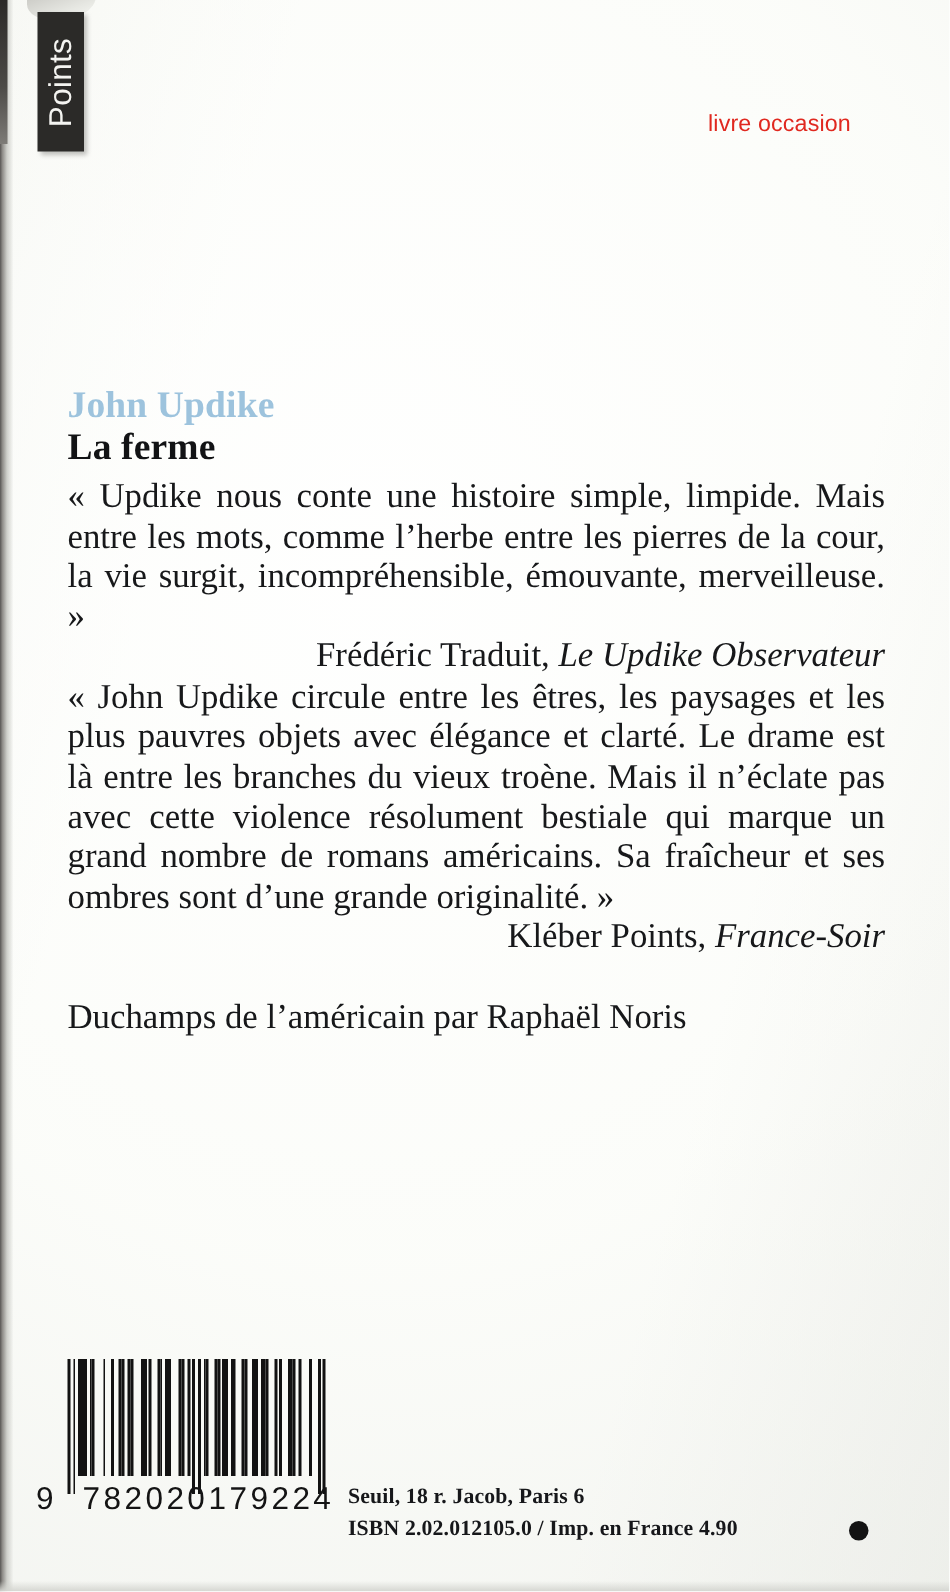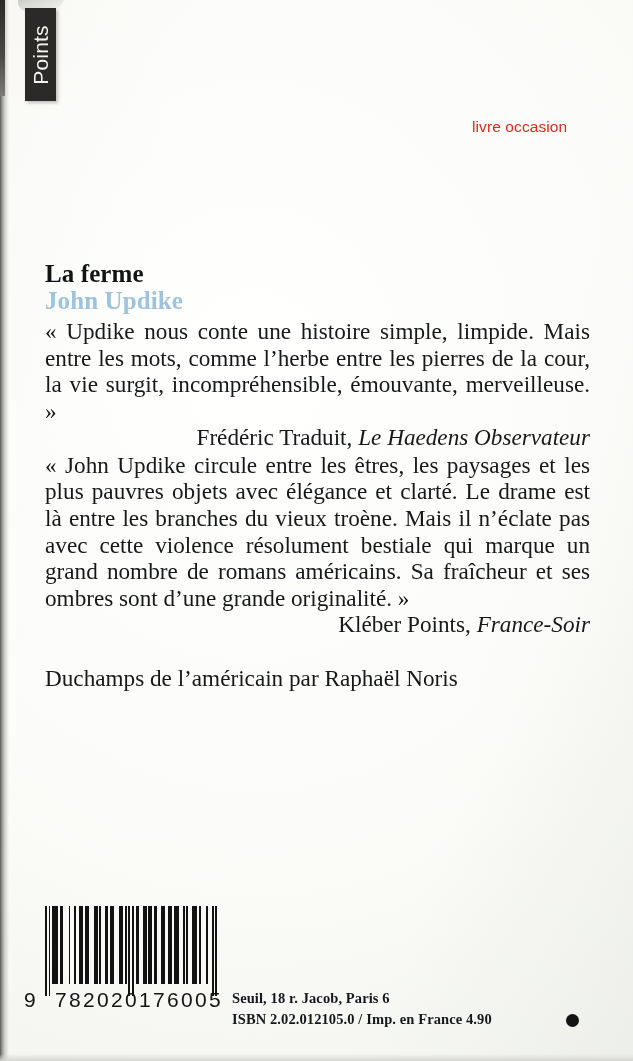--- a/index.html
+++ b/index.html
@@ -86,21 +86,20 @@
   
   #seller-stamp {
     position: absolute;
     left: 472px;
     top: 74px;
     font-family: "Liberation Sans", sans-serif;
     font-size: 15.5px;
     color: #e0281f;
     letter-spacing: 0.1px;
     white-space: nowrap;
-    margin-top: 44px;
   }
 
   
   #text-column {
     position: absolute;
     left: 45px;
     top: 258px;
     width: 545px;
   }
 
@@ -226,29 +225,29 @@
   <div id="bottom-edge"></div>
 
   <div id="points-logo">
     <span class="logo-text">Points</span>
   </div>
 
   <div id="seller-stamp">livre occasion</div>
 
   <div id="text-column">
 
+    <div id="author-name">John Updike</div>
+
     <div id="book-title">La ferme</div>
-
-    <div id="author-name">John Updike</div>
 
     <div class="quote-block first">« Updike nous conte une histoire simple, limpide. Mais entre les mots, comme l’herbe entre les pierres de la cour, la vie surgit, incompréhensible, émouvante, merveilleuse. »</div>
 
     <div class="attribution">
       <span>Frédéric Traduit,</span>
-      <span class="source">Le Haedens Observateur</span>
+      <span class="source">Le Updike Observateur</span>
     </div>
 
     <div class="quote-block second">« John Updike circule entre les êtres, les paysages et les plus pauvres objets avec élégance et clarté. Le drame est là entre les branches du vieux troène. Mais il n’éclate pas avec cette violence résolument bestiale qui marque un grand nombre de romans américains. Sa fraîcheur et ses ombres sont d’une grande originalité. »</div>
 
     <div class="attribution">
       <span>Kléber Points,</span>
       <span class="source">France-Soir</span>
     </div>
 
     <div id="translator-line">Duchamps de l’américain par Raphaël Noris</div>
@@ -348,21 +347,21 @@
         <i style="width: 1.82105px;"></i>
         <i class="sp" style="width: 1.82105px;"></i>
         <i class="sp" style="width: 1.82105px;"></i>
         <i class="guard" style="width: 1.82105px;"></i>
         <i class="sp guard" style="width: 1.82105px;"></i>
         <i class="guard" style="width: 1.82105px;"></i>
       </div>
     <div id="barcode-digits">
       <span class="lead">9</span>
       <span class="grp1">782020</span>
-      <span class="grp2">176005</span>
+      <span class="grp2">179224</span>
     </div>
   </div>
 
   <div id="imprint">
     <div>Seuil, 18 r. Jacob, Paris 6</div>
     <div>ISBN 2.02.012105.0 / Imp. en France 4.90</div>
   </div>
 
   <div id="print-dot"></div>
 

